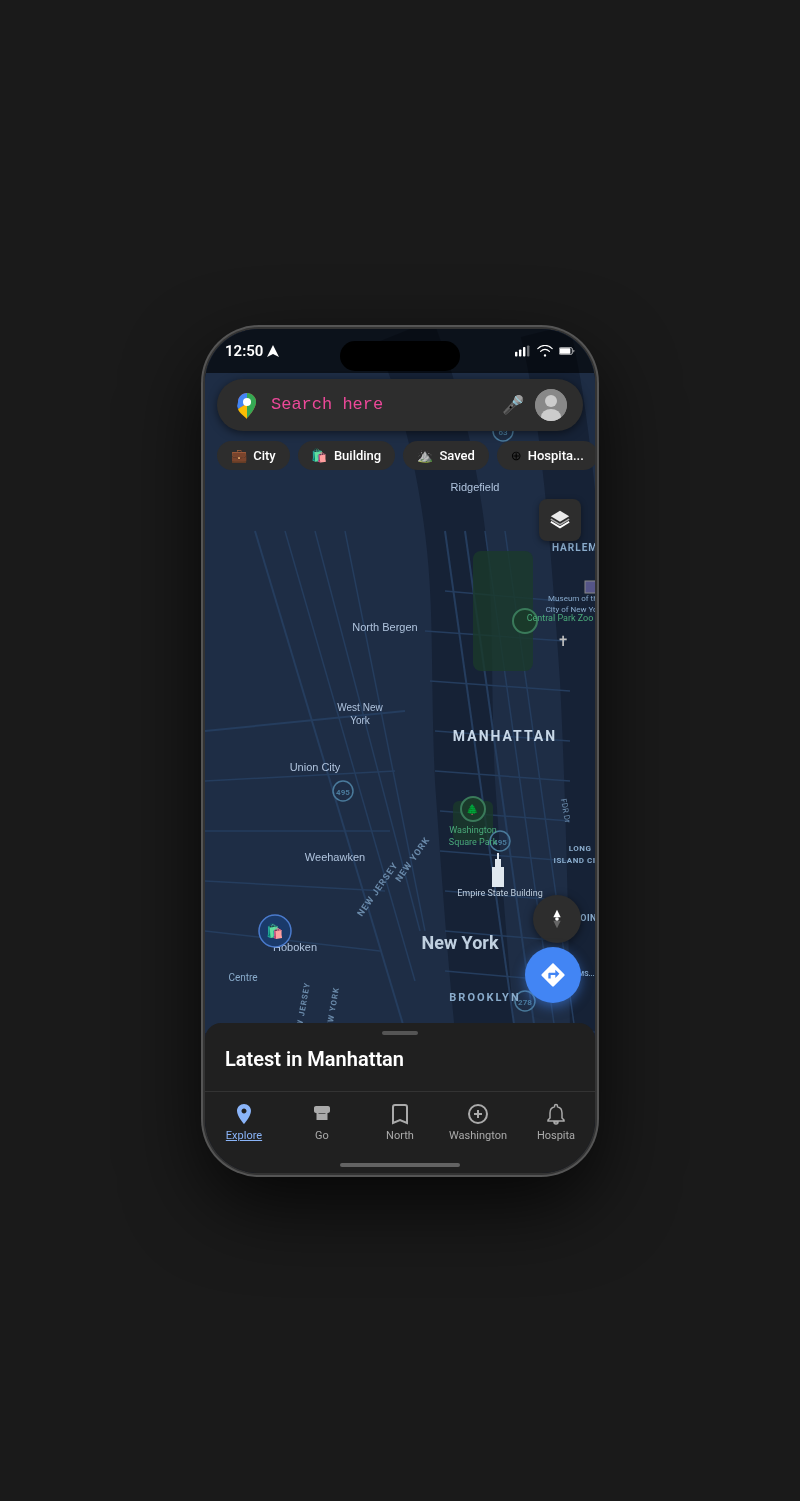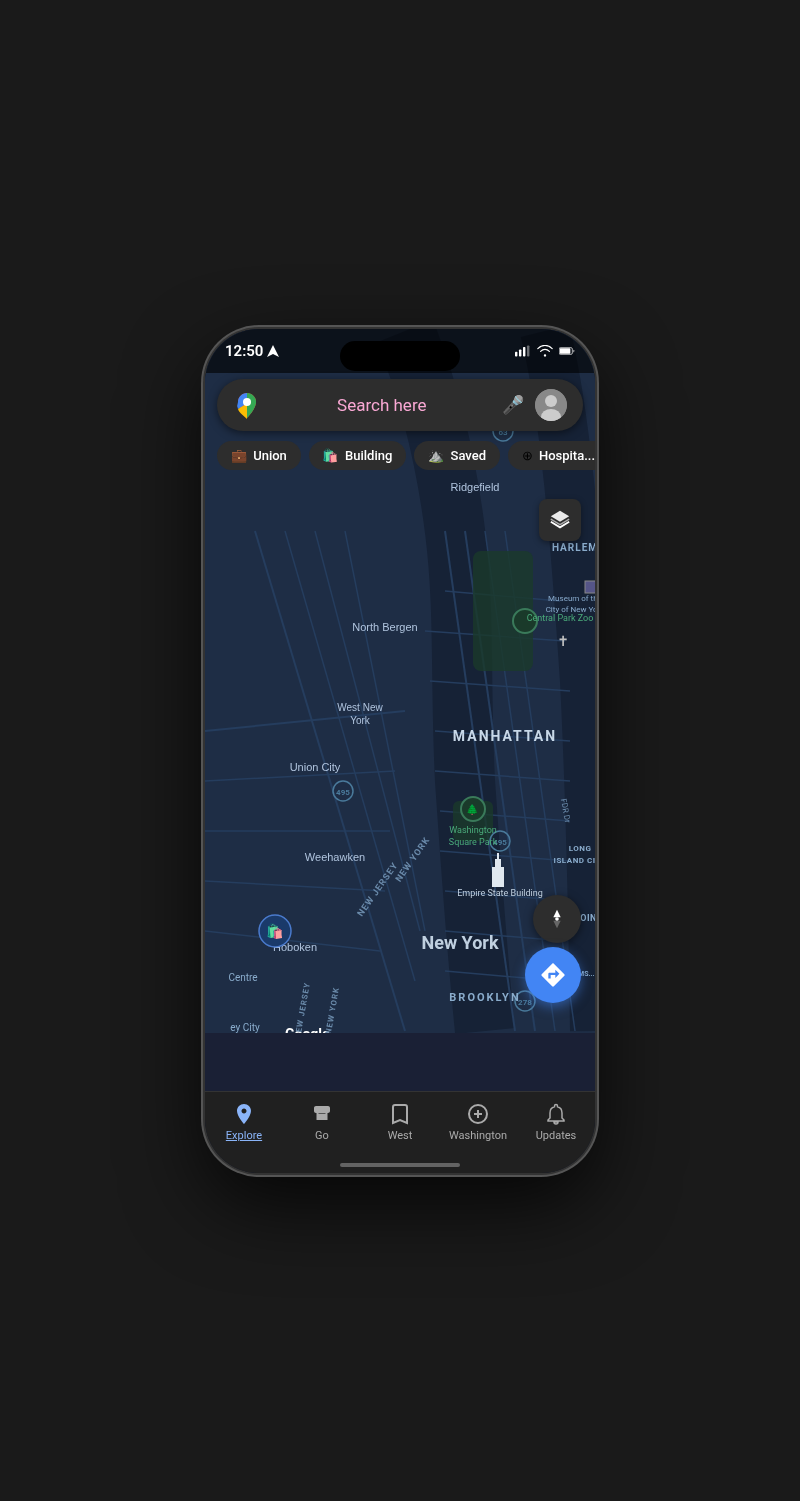--- a/index.html
+++ b/index.html
@@ -12,21 +12,20 @@
       font-family: -apple-system, BlinkMacSystemFont, 'Segoe UI', Roboto, sans-serif;
     }
     .phone-frame {
       width: 390px;
       height: 844px;
       background: #111;
       border-radius: 54px;
       position: relative;
       box-shadow: 0 0 0 2px #333, 0 0 0 4px #555, 0 30px 80px rgba(0,0,0,0.8);
       overflow: hidden;
-      text-align: center;
     }
     .phone-screen {
       position: absolute;
       top: 0; left: 0; right: 0; bottom: 0;
       border-radius: 50px;
       overflow: hidden;
       background: #1a2035;
     }
     
     .status-bar {
@@ -84,22 +83,23 @@
       z-index: 20;
       box-shadow: 0 2px 8px rgba(0,0,0,0.5);
     }
     .google-maps-icon {
       width: 28px;
       height: 28px;
       flex-shrink: 0;
     }
     .search-placeholder {
       flex: 1;
-      color: #f9a8d4;
+      color: #ec4899;
       font-size: 17px;
+      font-family: Liberation Mono, monospace;
     }
     .mic-icon {
       color: #aaa;
       font-size: 18px;
     }
     .avatar {
       width: 32px;
       height: 32px;
       border-radius: 50%;
       background: #888;
@@ -422,21 +422,21 @@
           <circle cx="16" cy="16" r="16" fill="#888"></circle>
           <circle cx="16" cy="12" r="6" fill="#ccc"></circle>
           <ellipse cx="16" cy="28" rx="10" ry="8" fill="#ccc"></ellipse>
         </svg>
       </div>
     </div>
 
     <div class="filter-pills">
       <div class="pill">
         <span class="pill-icon">💼</span>
-        <span class="pill-text">Union</span>
+        <span class="pill-text">City</span>
       </div>
       <div class="pill">
         <span class="pill-icon">🛍️</span>
         <span class="pill-text">Building</span>
       </div>
       <div class="pill">
         <span class="pill-icon">⛰️</span>
         <span class="pill-text">Saved</span>
       </div>
       <div class="pill">
@@ -460,52 +460,56 @@
         <circle cx="12" cy="12" r="2" fill="white"></circle>
       </svg>
     </div>
 
     <div class="nav-btn directions-btn">
       <svg viewBox="0 0 24 24" width="28" height="28" fill="white">
         <path d="M21.71 11.29l-9-9c-.39-.39-1.02-.39-1.41 0l-9 9c-.39.39-.39 1.02 0 1.41l9 9c.39.39 1.02.39 1.41 0l9-9c.39-.38.39-1.01 0-1.41zM14 14.5V12h-4v3H8v-4c0-.55.45-1 1-1h5V7.5l3.5 3.5-3.5 3.5z"></path>
       </svg>
     </div>
 
+    <div class="bottom-sheet">
+      <div class="sheet-handle"></div>
+      <div class="sheet-title">Latest in Manhattan</div>
+    </div>
 
     <div class="bottom-nav">
       <div class="nav-item">
         <svg viewBox="0 0 24 24" width="24" height="24">
           <path d="M12 2C8.13 2 5 5.13 5 9c0 5.25 7 13 7 13s7-7.75 7-13c0-3.87-3.13-7-7-7zm0 9.5c-1.38 0-2.5-1.12-2.5-2.5s1.12-2.5 2.5-2.5 2.5 1.12 2.5 2.5-1.12 2.5-2.5 2.5z" fill="#8ab4f8"></path>
         </svg>
         <span class="nav-label active">Explore</span>
       </div>
       <div class="nav-item">
         <svg viewBox="0 0 24 24" width="24" height="24">
           <path d="M18 4H6c-1.1 0-2 .9-2 2v3c0 1.1.9 2 2 2h.5v7h11V11h.5c1.1 0 2-.9 2-2V6c0-1.1-.9-2-2-2z" fill="#aaa"></path>
           <rect x="8.5" y="11" width="7" height="1" fill="#555"></rect>
         </svg>
         <span class="nav-label">Go</span>
       </div>
       <div class="nav-item">
         <svg viewBox="0 0 24 24" width="24" height="24">
           <path d="M17 3H7c-1.1 0-2 .9-2 2v16l7-3 7 3V5c0-1.1-.9-2-2-2z" fill="none" stroke="#aaa" stroke-width="2"></path>
         </svg>
-        <span class="nav-label">West</span>
+        <span class="nav-label">North</span>
       </div>
       <div class="nav-item">
         <svg viewBox="0 0 24 24" width="24" height="24">
           <circle cx="12" cy="12" r="9" fill="none" stroke="#aaa" stroke-width="2"></circle>
           <line x1="12" y1="8" x2="12" y2="16" stroke="#aaa" stroke-width="2"></line>
           <line x1="8" y1="12" x2="16" y2="12" stroke="#aaa" stroke-width="2"></line>
         </svg>
         <span class="nav-label">Washington</span>
       </div>
       <div class="nav-item">
         <svg viewBox="0 0 24 24" width="24" height="24">
           <path d="M12 22c1.1 0 2-.9 2-2h-4c0 1.1.9 2 2 2zm6-6v-5c0-3.07-1.64-5.64-4.5-6.32V4c0-.83-.67-1.5-1.5-1.5s-1.5.67-1.5 1.5v.68C7.63 5.36 6 7.92 6 11v5l-2 2v1h16v-1l-2-2z" fill="none" stroke="#aaa" stroke-width="1.5"></path>
         </svg>
-        <span class="nav-label">Updates</span>
+        <span class="nav-label">Hospita</span>
       </div>
     </div>
 
     <div class="home-indicator"></div>
   </div>
 </div>
 
 </body></html>

